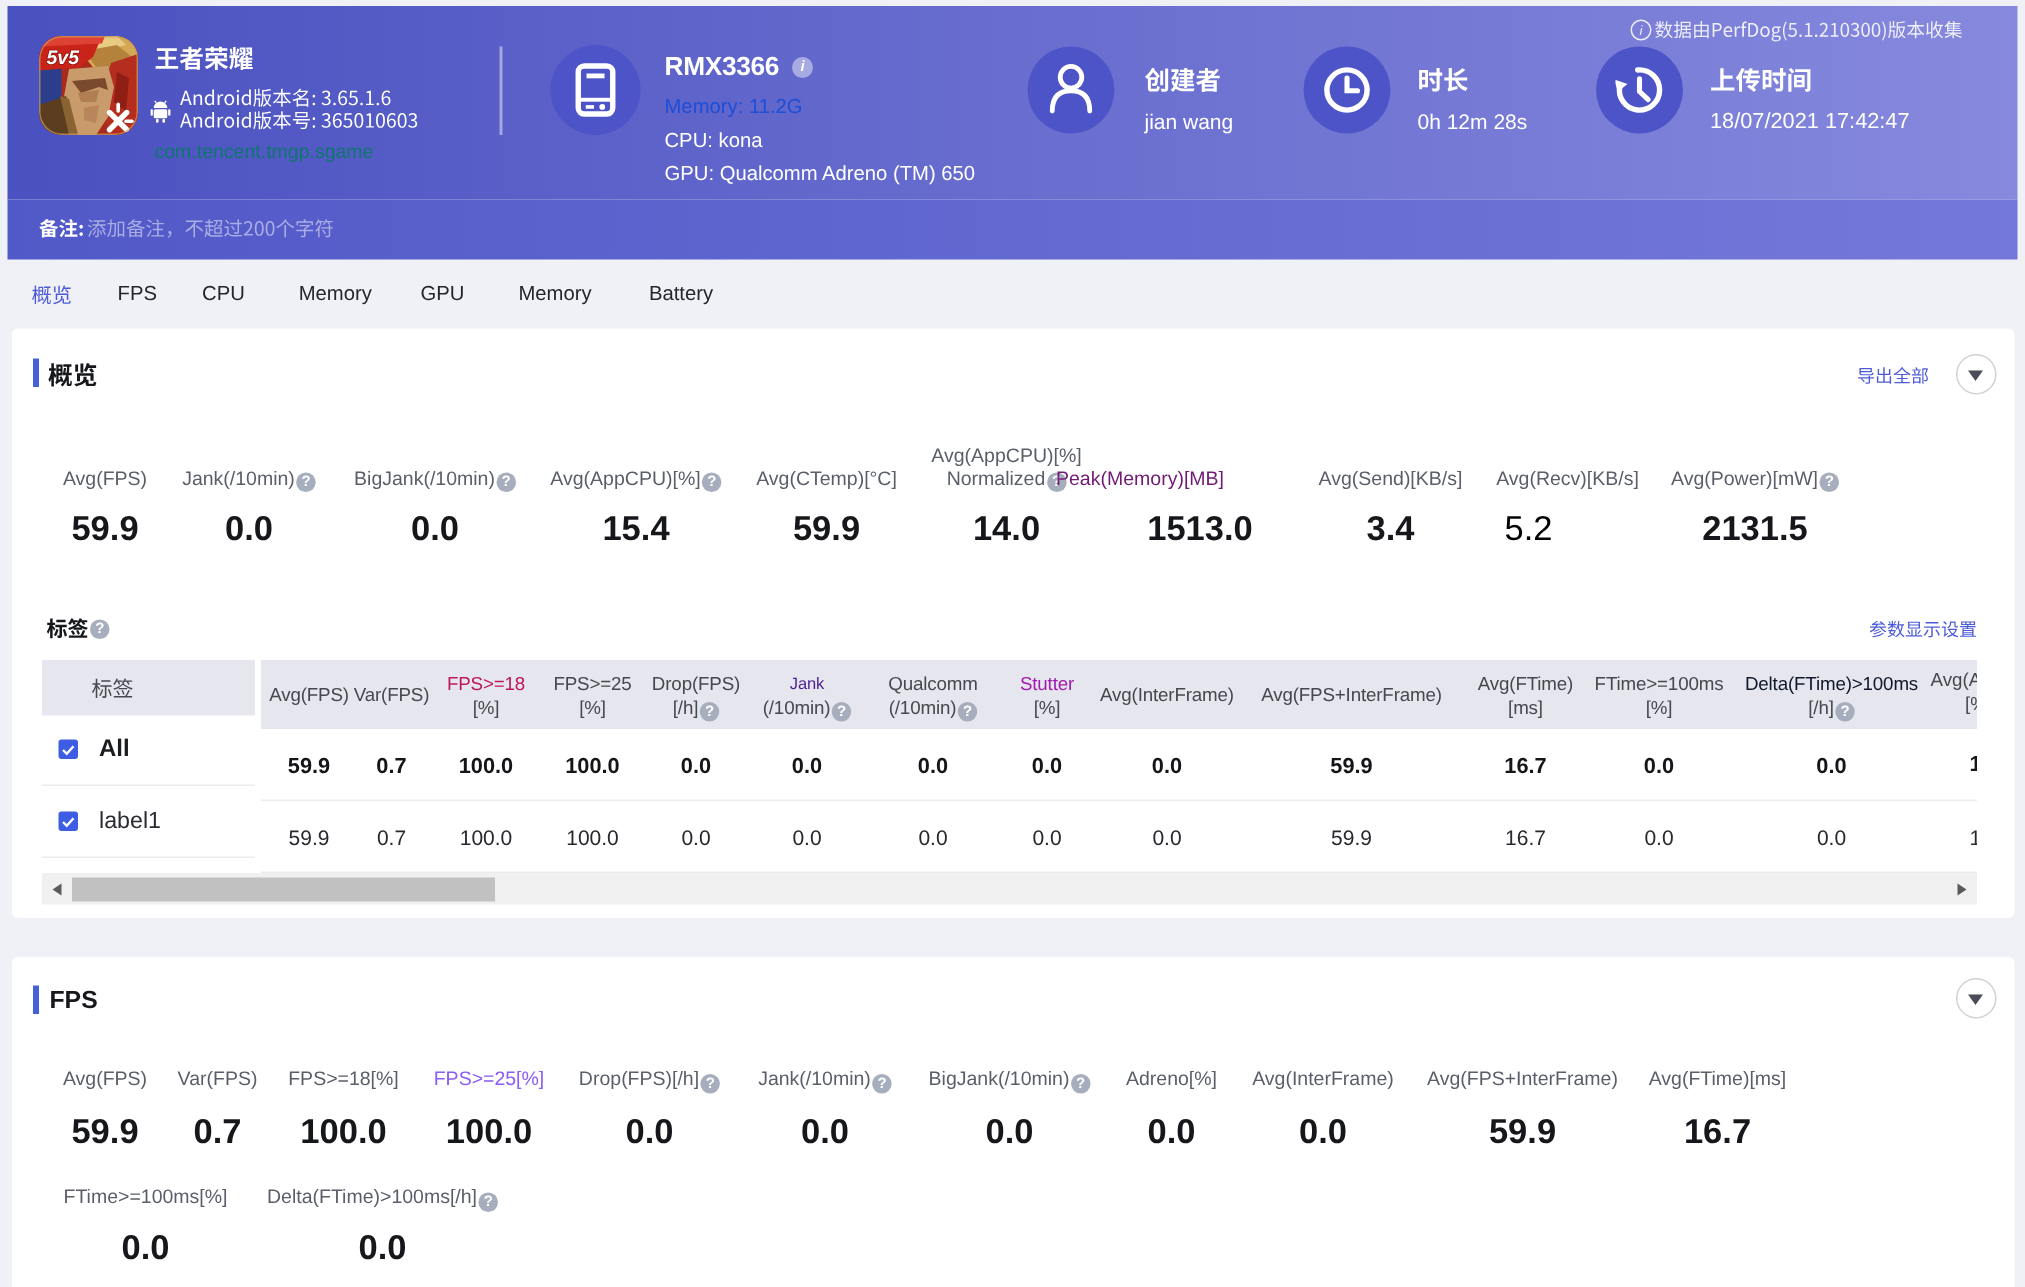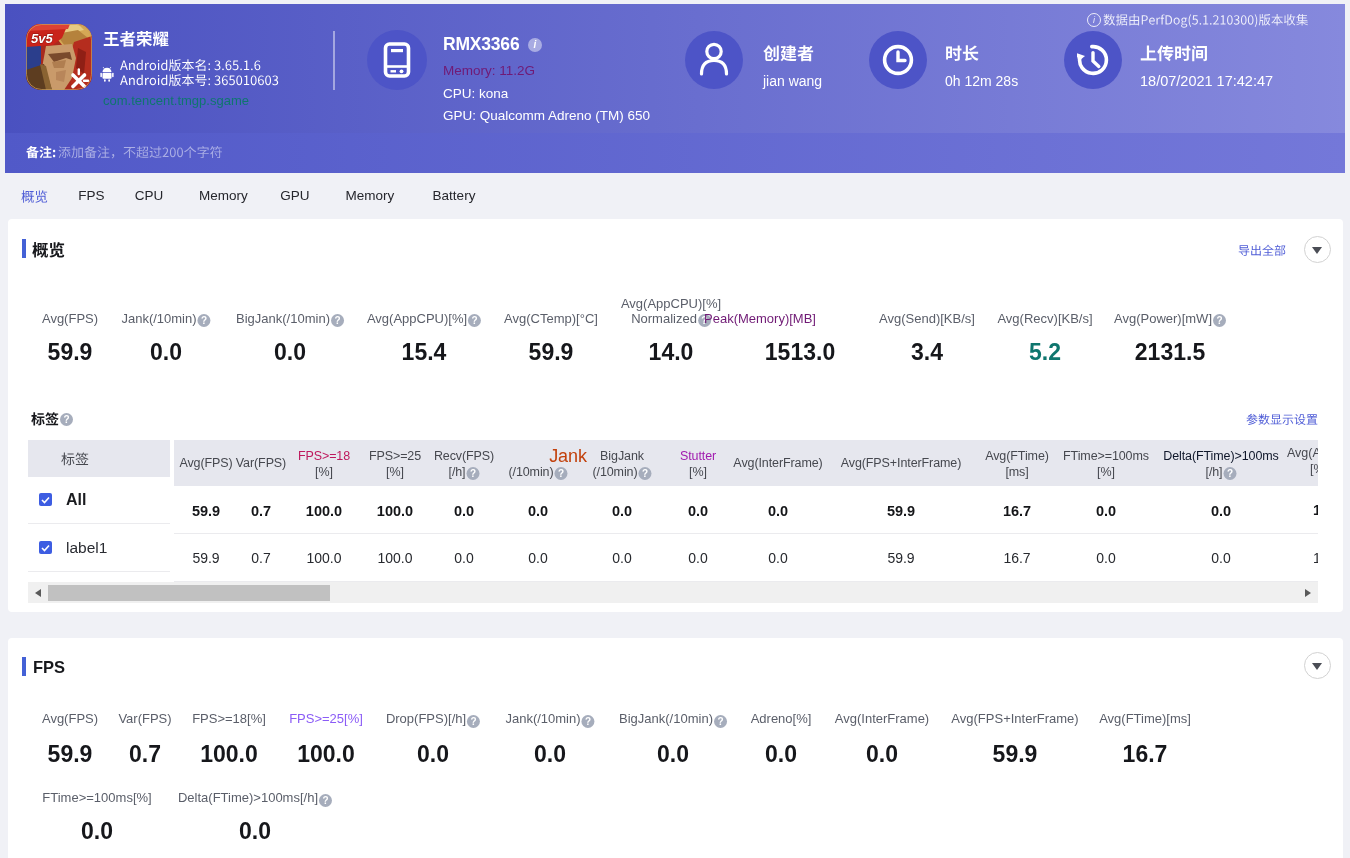--- a/index.html
+++ b/index.html
@@ -121,21 +121,21 @@
 <div class="ab" style="left:367px;top:30px;width:60px;height:60px;border-radius:50%;background:#4d54c7"></div>
 <svg class="ab" style="left:380px;top:42px" width="34" height="36" viewBox="0 0 34 36">
 <rect x="5.5" y="2" width="23" height="32" rx="4" fill="none" stroke="#fff" stroke-width="3.6"></rect>
 <path d="M11 8.6 L23 8.6" stroke="#fff" stroke-width="3.2"></path>
 <path d="M7 24.5 L27 24.5" stroke="#fff" stroke-width="2.6"></path>
 <path d="M10.5 29.3 L16 29.3" stroke="#fff" stroke-width="2.4"></path>
 <circle cx="21.5" cy="29.3" r="1.9" fill="#fff"></circle>
 </svg>
 <div class="ab nw" style="font-size:17.5px;color:#fff;height:20px;line-height:20px;top:33.5px;font-weight:bold;letter-spacing:-0.2px;left:443.0px">RMX3366</div>
 <div class="ab" style="left:528px;top:38px;width:14px;height:14px;border-radius:50%;background:rgba(255,255,255,0.45);color:#fff;font-size:10px;line-height:14px;text-align:center;font-weight:bold;font-style:italic">i</div>
-<div class="ab nw" style="font-size:13.5px;color:#701a75;height:20px;line-height:20px;top:61.0px;left:443.0px">Memory: 11.2G</div>
+<div class="ab nw" style="font-size:13.5px;color:#1d4ed8;height:20px;line-height:20px;top:61.0px;left:443.0px">Memory: 11.2G</div>
 <div class="ab nw" style="font-size:13.5px;color:#fff;height:20px;line-height:20px;top:83.5px;left:443.0px">CPU: kona</div>
 <div class="ab nw" style="font-size:13.5px;color:#fff;height:20px;line-height:20px;top:106.0px;left:443.0px">GPU: Qualcomm Adreno (TM) 650</div>
 <div class="ab" style="left:685px;top:31px;width:58px;height:58px;border-radius:50%;background:#4d54c7"></div>
 <svg class="ab" style="left:698px;top:42px" width="32" height="36" viewBox="0 0 32 36" fill="none" stroke="#fff" stroke-width="3.2">
 <circle cx="16" cy="9.5" r="7.2"></circle>
 <path d="M3.5 32 C3.5 22 8.5 18.5 16 18.5 C23.5 18.5 28.5 22 28.5 32" stroke-linecap="round"></path>
 </svg>
 <div class="ab" style="left:763.0px;top:39.7px">
     <svg width="51" height="25" viewBox="0 0 51 25" style="display:block">
       <g fill="#fff" transform="translate(0,19.72) scale(0.017000,-0.017000)">
@@ -285,21 +285,21 @@
 <div class="ab nw" style="font-size:13px;color:#5a5e69;height:20px;line-height:20px;top:308.5px;left:551.0px;transform:translateX(-50%)">Avg(CTemp)[°C]</div>
 <div class="ab nw" style="font-size:23px;color:#16171b;height:20px;line-height:20px;top:342.0px;font-weight:bold;left:551.0px;transform:translateX(-50%)">59.9</div>
 <div class="ab nw" style="font-size:13px;color:#5a5e69;height:20px;line-height:20px;top:293.5px;left:671.0px;transform:translateX(-50%)">Avg(AppCPU)[%]</div>
 <div class="ab nw" style="font-size:13px;color:#5a5e69;height:20px;line-height:20px;top:308.5px;left:671.0px;transform:translateX(-50%)">Normalized<span class="qm">?</span></div>
 <div class="ab nw" style="font-size:23px;color:#16171b;height:20px;line-height:20px;top:342.0px;font-weight:bold;left:671.0px;transform:translateX(-50%)">14.0</div>
 <div class="ab nw" style="font-size:13px;color:#701a75;height:20px;line-height:20px;top:308.5px;left:760px;transform:translateX(-50%)">Peak(Memory)[MB]</div>
 <div class="ab nw" style="font-size:23px;color:#16171b;height:20px;line-height:20px;top:342.0px;font-weight:bold;left:800.0px;transform:translateX(-50%)">1513.0</div>
 <div class="ab nw" style="font-size:13px;color:#5a5e69;height:20px;line-height:20px;top:308.5px;left:927.0px;transform:translateX(-50%)">Avg(Send)[KB/s]</div>
 <div class="ab nw" style="font-size:23px;color:#16171b;height:20px;line-height:20px;top:342.0px;font-weight:bold;left:927.0px;transform:translateX(-50%)">3.4</div>
 <div class="ab nw" style="font-size:13px;color:#5a5e69;height:20px;line-height:20px;top:308.5px;left:1045.0px;transform:translateX(-50%)">Avg(Recv)[KB/s]</div>
-<div class="ab nw" style="font-size:23px;color:#0f766e;height:20px;line-height:20px;top:342.0px;font-weight:bold;left:1045.0px;transform:translateX(-50%)">5.2</div>
+<div class="ab nw" style="font-size:23px;color:#000000;height:20px;line-height:20px;top:342.0px;font-weight:normal;left:1019px;transform:translateX(-50%)">5.2</div>
 <div class="ab nw" style="font-size:13px;color:#5a5e69;height:20px;line-height:20px;top:308.5px;left:1170.0px;transform:translateX(-50%)">Avg(Power)[mW]<span class="qm">?</span></div>
 <div class="ab nw" style="font-size:23px;color:#16171b;height:20px;line-height:20px;top:342.0px;font-weight:bold;left:1170.0px;transform:translateX(-50%)">2131.5</div>
 <div class="ab" style="left:31.0px;top:408.1px">
     <svg width="28" height="20" viewBox="0 0 28 20" style="display:block">
       <g fill="#17181c" transform="translate(0,16.24) scale(0.014000,-0.014000)">
         <path transform="translate(0.0,0)" d="M467 788V676H908V788ZM773 315C816 212 856 78 866 -4L974 35C961 119 917 248 872 349ZM465 345C441 241 399 132 348 63C374 50 421 18 442 1C494 79 544 203 573 320ZM421 549V437H617V54C617 41 613 38 600 38C587 38 545 37 505 39C521 4 536 -49 539 -84C607 -84 656 -82 693 -62C731 -42 739 -8 739 51V437H964V549ZM173 850V652H34V541H150C124 429 74 298 16 226C37 195 66 142 77 109C113 161 146 238 173 321V-89H292V385C319 342 346 296 360 266L424 361C406 385 321 489 292 520V541H409V652H292V850Z"></path>
         <path transform="translate(1000.0,0)" d="M412 268C443 208 479 127 492 78L593 120C578 168 539 246 506 304ZM162 246C199 191 241 116 258 70L360 118C342 165 297 236 258 289ZM487 649C388 534 199 444 26 397C52 371 80 332 95 304C160 325 225 352 288 383V319H700V386C764 354 832 328 899 311C915 340 947 384 971 407C818 437 654 505 565 583L582 601L560 612C578 630 595 651 612 675H668C696 635 724 588 736 557L851 581C839 607 817 643 793 675H941V770H668C678 790 687 810 694 830L581 858C560 798 524 737 481 694V770H264L287 829L176 858C144 761 88 662 25 600C53 586 102 556 124 537C155 574 188 622 217 675H228C250 635 272 588 281 557L388 588C380 612 365 644 347 675H461L460 674C481 662 516 640 540 622ZM642 418H352C406 449 456 483 501 522C541 484 589 449 642 418ZM735 299C704 211 658 112 611 41H64V-65H937V41H739C776 111 815 194 843 269Z"></path>
       </g>
     </svg>
   </div>
@@ -333,29 +333,29 @@
 <div class="ab nw" style="font-size:14.5px;color:#141518;height:20px;line-height:20px;top:500.5px;font-weight:bold;left:261.0px;transform:translateX(-50%)">0.7</div>
 <div class="ab nw" style="font-size:14px;color:#27292e;height:20px;line-height:20px;top:548.0px;left:261.0px;transform:translateX(-50%)">0.7</div>
 <div class="ab nw" style="font-size:12.5px;color:#be185d;height:20px;line-height:20px;top:446.0px;letter-spacing:-0.1px;left:324.0px;transform:translateX(-50%)">FPS&gt;=18</div>
 <div class="ab nw" style="font-size:12.5px;color:#46484f;height:20px;line-height:20px;top:461.5px;letter-spacing:-0.1px;left:324.0px;transform:translateX(-50%)">[%]</div>
 <div class="ab nw" style="font-size:14.5px;color:#141518;height:20px;line-height:20px;top:500.5px;font-weight:bold;left:324.0px;transform:translateX(-50%)">100.0</div>
 <div class="ab nw" style="font-size:14px;color:#27292e;height:20px;line-height:20px;top:548.0px;left:324.0px;transform:translateX(-50%)">100.0</div>
 <div class="ab nw" style="font-size:12.5px;color:#46484f;height:20px;line-height:20px;top:446.0px;letter-spacing:-0.1px;left:395.0px;transform:translateX(-50%)">FPS&gt;=25</div>
 <div class="ab nw" style="font-size:12.5px;color:#46484f;height:20px;line-height:20px;top:461.5px;letter-spacing:-0.1px;left:395.0px;transform:translateX(-50%)">[%]</div>
 <div class="ab nw" style="font-size:14.5px;color:#141518;height:20px;line-height:20px;top:500.5px;font-weight:bold;left:395.0px;transform:translateX(-50%)">100.0</div>
 <div class="ab nw" style="font-size:14px;color:#27292e;height:20px;line-height:20px;top:548.0px;left:395.0px;transform:translateX(-50%)">100.0</div>
-<div class="ab nw" style="font-size:12.5px;color:#46484f;height:20px;line-height:20px;top:446.0px;letter-spacing:-0.1px;left:464.0px;transform:translateX(-50%)">Recv(FPS)</div>
+<div class="ab nw" style="font-size:12.5px;color:#46484f;height:20px;line-height:20px;top:446.0px;letter-spacing:-0.1px;left:464.0px;transform:translateX(-50%)">Drop(FPS)</div>
 <div class="ab nw" style="font-size:12.5px;color:#46484f;height:20px;line-height:20px;top:461.5px;letter-spacing:-0.1px;left:464.0px;transform:translateX(-50%)">[/h]<span class="qm">?</span></div>
 <div class="ab nw" style="font-size:14.5px;color:#141518;height:20px;line-height:20px;top:500.5px;font-weight:bold;left:464.0px;transform:translateX(-50%)">0.0</div>
 <div class="ab nw" style="font-size:14px;color:#27292e;height:20px;line-height:20px;top:548.0px;left:464.0px;transform:translateX(-50%)">0.0</div>
-<div class="ab nw" style="font-size:18px;color:#c2410c;height:20px;line-height:20px;top:446.0px;letter-spacing:-0.1px;left:568px;transform:translateX(-50%)">Jank</div>
+<div class="ab nw" style="font-size:11px;color:#4c1d95;height:20px;line-height:20px;top:446.0px;letter-spacing:-0.1px;left:538.0px;transform:translateX(-50%)">Jank</div>
 <div class="ab nw" style="font-size:12.5px;color:#46484f;height:20px;line-height:20px;top:461.5px;letter-spacing:-0.1px;left:538.0px;transform:translateX(-50%)">(/10min)<span class="qm">?</span></div>
 <div class="ab nw" style="font-size:14.5px;color:#141518;height:20px;line-height:20px;top:500.5px;font-weight:bold;left:538.0px;transform:translateX(-50%)">0.0</div>
 <div class="ab nw" style="font-size:14px;color:#27292e;height:20px;line-height:20px;top:548.0px;left:538.0px;transform:translateX(-50%)">0.0</div>
-<div class="ab nw" style="font-size:12.5px;color:#46484f;height:20px;line-height:20px;top:446.0px;letter-spacing:-0.1px;left:622.0px;transform:translateX(-50%)">BigJank</div>
+<div class="ab nw" style="font-size:12.5px;color:#46484f;height:20px;line-height:20px;top:446.0px;letter-spacing:-0.1px;left:622.0px;transform:translateX(-50%)">Qualcomm</div>
 <div class="ab nw" style="font-size:12.5px;color:#46484f;height:20px;line-height:20px;top:461.5px;letter-spacing:-0.1px;left:622.0px;transform:translateX(-50%)">(/10min)<span class="qm">?</span></div>
 <div class="ab nw" style="font-size:14.5px;color:#141518;height:20px;line-height:20px;top:500.5px;font-weight:bold;left:622.0px;transform:translateX(-50%)">0.0</div>
 <div class="ab nw" style="font-size:14px;color:#27292e;height:20px;line-height:20px;top:548.0px;left:622.0px;transform:translateX(-50%)">0.0</div>
 <div class="ab nw" style="font-size:12.5px;color:#a21caf;height:20px;line-height:20px;top:446.0px;letter-spacing:-0.1px;left:698.0px;transform:translateX(-50%)">Stutter</div>
 <div class="ab nw" style="font-size:12.5px;color:#46484f;height:20px;line-height:20px;top:461.5px;letter-spacing:-0.1px;left:698.0px;transform:translateX(-50%)">[%]</div>
 <div class="ab nw" style="font-size:14.5px;color:#141518;height:20px;line-height:20px;top:500.5px;font-weight:bold;left:698.0px;transform:translateX(-50%)">0.0</div>
 <div class="ab nw" style="font-size:14px;color:#27292e;height:20px;line-height:20px;top:548.0px;left:698.0px;transform:translateX(-50%)">0.0</div>
 <div class="ab nw" style="font-size:12.5px;color:#46484f;height:20px;line-height:20px;top:453.0px;letter-spacing:-0.1px;left:778.0px;transform:translateX(-50%)">Avg(InterFrame)</div>
 <div class="ab nw" style="font-size:14.5px;color:#141518;height:20px;line-height:20px;top:500.5px;font-weight:bold;left:778.0px;transform:translateX(-50%)">0.0</div>
 <div class="ab nw" style="font-size:14px;color:#27292e;height:20px;line-height:20px;top:548.0px;left:778.0px;transform:translateX(-50%)">0.0</div>

